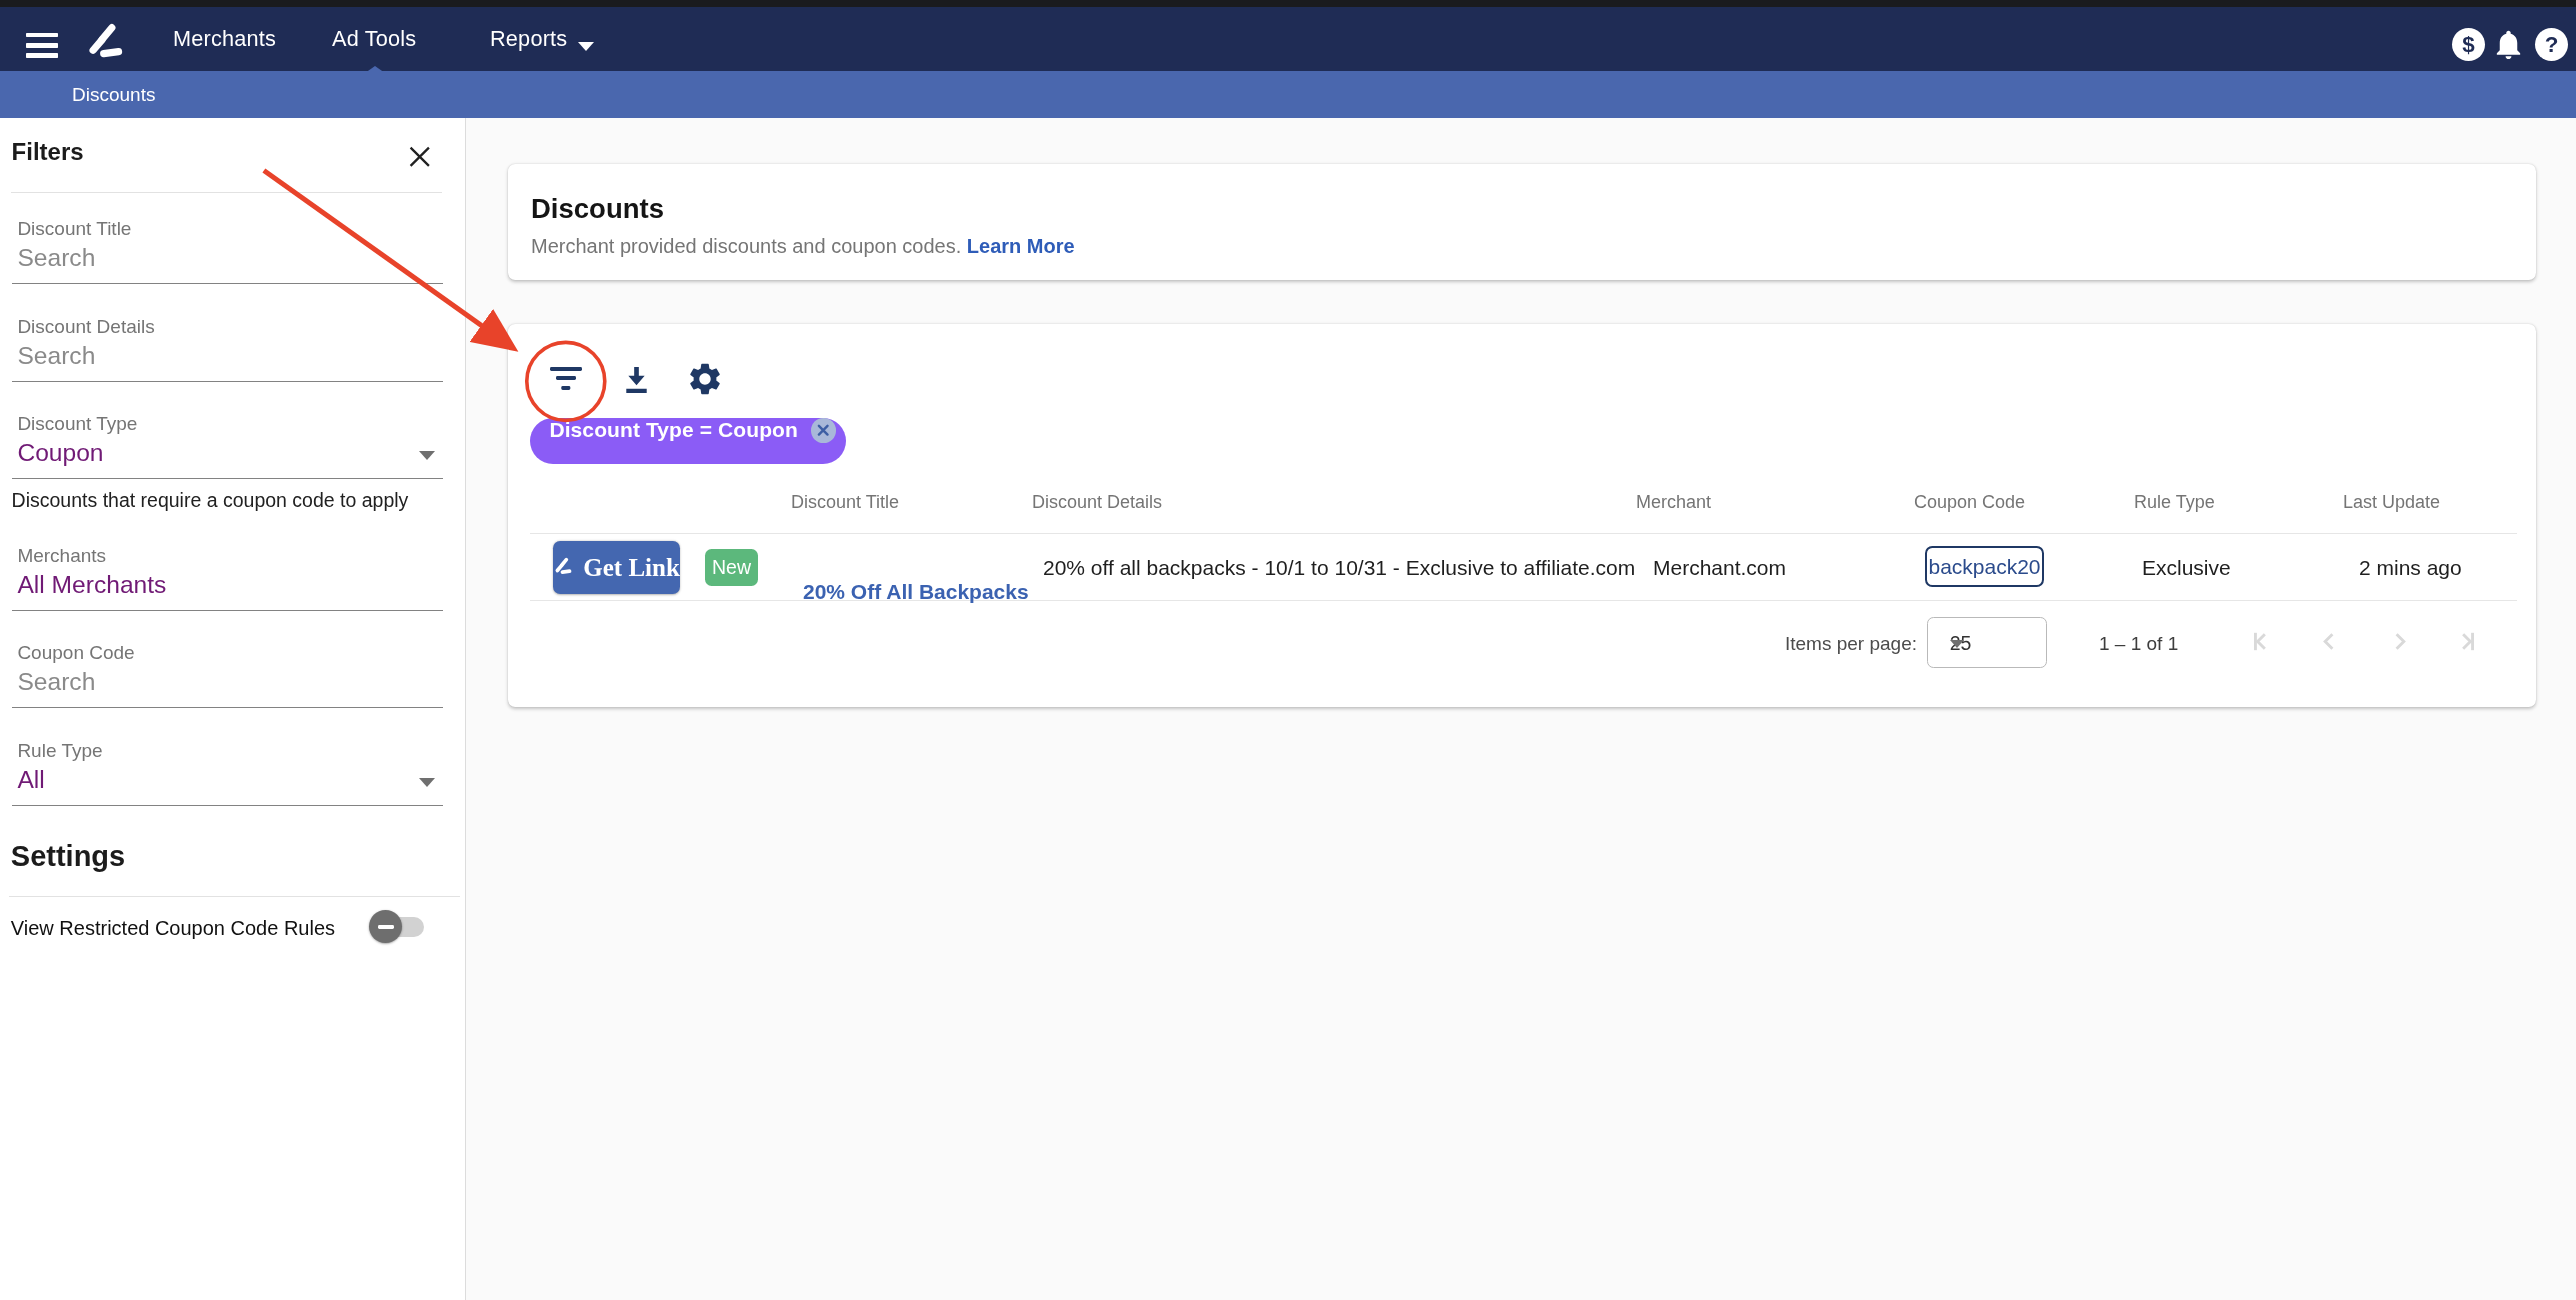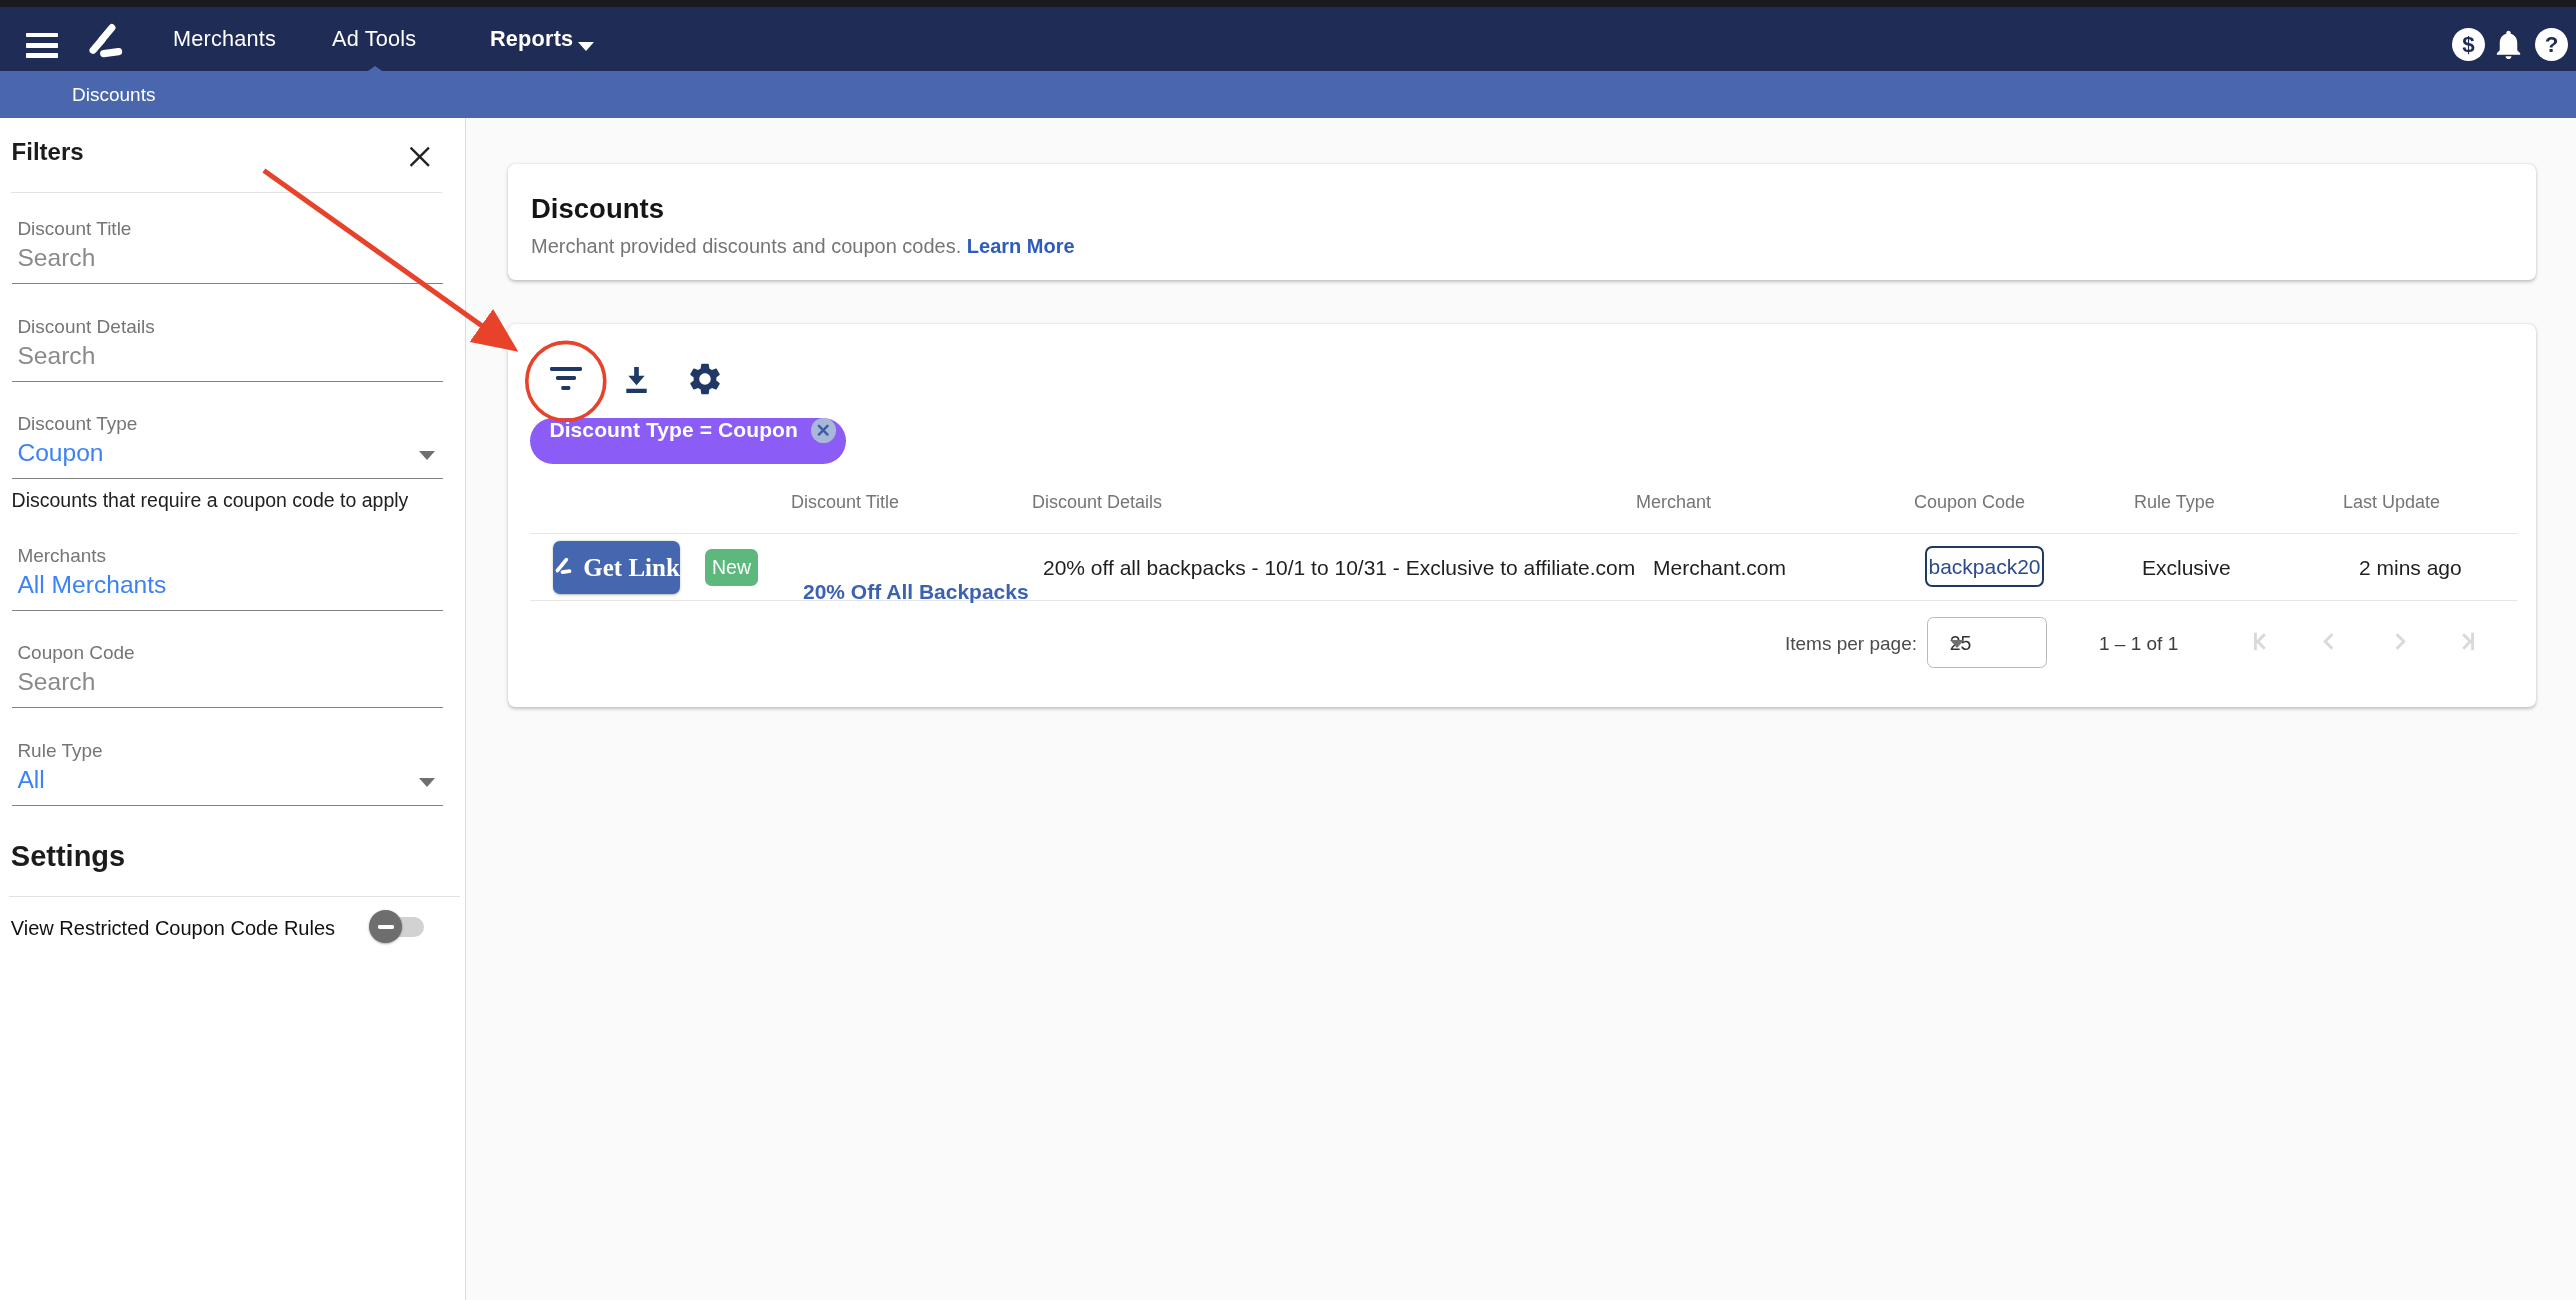--- a/index.html
+++ b/index.html
@@ -11,41 +11,41 @@
   }
   
   .topstrip { position:absolute; left:0; top:0; width:2576px; height:7.2px; background:#1a1b1e; }
   .navbar  { position:absolute; left:0; top:7.2px; width:2576px; height:64px; background:#1f2c55; }
   .hamburger { position:absolute; left:26px; top:26px; width:32px; height:24.6px; cursor:pointer; }
   .hamburger i { display:block; width:32px; height:4.3px; background:#fff; border-radius:0.7px; margin-bottom:5.8px; }
   .brand-logo { position:absolute; left:84px; top:13px; width:48px; height:48px; }
   .nav-item { position:absolute; top:0; height:64px; line-height:64px; color:#fff; font-size:21.7px; font-weight:500; letter-spacing:0.2px; cursor:pointer; }
   .nav-merchants { left:173px; }
   .nav-adtools  { left:332px; }
-  .nav-reports  { left:490px;font-weight:bold; }
+  .nav-reports  { left:490px; }
   .nav-caret { position:absolute; left:578px; top:35px; width:0; height:0;
     border-left:8px solid transparent; border-right:8px solid transparent; border-top:9.4px solid #fff; }
   .active-pointer { position:absolute; left:358px; top:59px; width:0; height:0;
     border-left:17.3px solid transparent; border-right:17.3px solid transparent; border-bottom:12.3px solid #4a67ae; }
   .nav-right-icon { position:absolute; top:21px; width:33px; height:33px; border-radius:50%;
     background:#fff; color:#1f2c55; font-size:22.4px; font-weight:bold; text-align:center; line-height:34px; cursor:pointer; }
   .icon-dollar { left:2452px; }
   .icon-help   { left:2535px; }
   .icon-bell   { left:2491px; top:20px; position:absolute; width:35px; height:35px; cursor:pointer; }
   .breadcrumb-bar { position:absolute; left:0; top:71px; width:2576px; height:47px; background:#4a67ae; }
   .breadcrumb-bar span { position:absolute; left:72px; top:0; height:47px; line-height:47px; color:#fff; font-size:19px; }
 
   
   .sidebar { position:absolute; left:0; top:118px; width:466px; height:1183px; background:#fff; border-right:1.4px solid #dcdcdc; }
   .filters-title { position:absolute; left:11.6px; top:20px; font-size:24px; font-weight:bold; color:#1c1c1c; }
   .filters-close { position:absolute; left:406px; top:24.6px; width:27.5px; height:27.5px; cursor:pointer; }
   .sb-divider { position:absolute; left:10.8px; width:431px; height:0; border-top:1.4px solid #e2e2e2; }
   .field { position:absolute; left:11.6px; width:431px; height:66px; border-bottom:1.4px solid #828282; cursor:text; }
   .field .flabel { position:absolute; left:5.8px; top:0; font-size:19px; color:#757575; }
-  .field .fvalue { position:absolute; left:5.8px; top:26px; font-size:24.6px; color:#3b82f6; }
+  .field .fvalue { position:absolute; left:5.8px; top:26px; font-size:24.6px; color:#701a75; }
   .field .fvalue.placeholder { color:#8a8a8a; }
   .field .fcaret { position:absolute; right:7.2px; top:38px; width:0; height:0;
     border-left:8px solid transparent; border-right:8px solid transparent; border-top:9.4px solid #6f6f6f; }
   .helper-text { position:absolute; left:11.6px; top:371px; font-size:19.5px; color:#212121; }
   .settings-title { position:absolute; left:10.8px; top:722px; font-size:29px; font-weight:bold; color:#1c1c1c; }
   .toggle-label { position:absolute; left:10.8px; top:799px; font-size:20px; color:#111; }
   .toggle { position:absolute; left:376px; top:798px; width:48px; height:21.7px; cursor:pointer; }
   .toggle .track { position:absolute; left:0; top:0.7px; width:48px; height:20px; border-radius:10px; background:#d2d2d2; }
   .toggle .thumb { position:absolute; left:-7.2px; top:-5.8px; width:33px; height:33px; border-radius:50%;
     background:#6e6e6e; box-shadow:0 0.7px 2.2px rgba(0,0,0,.4); }

